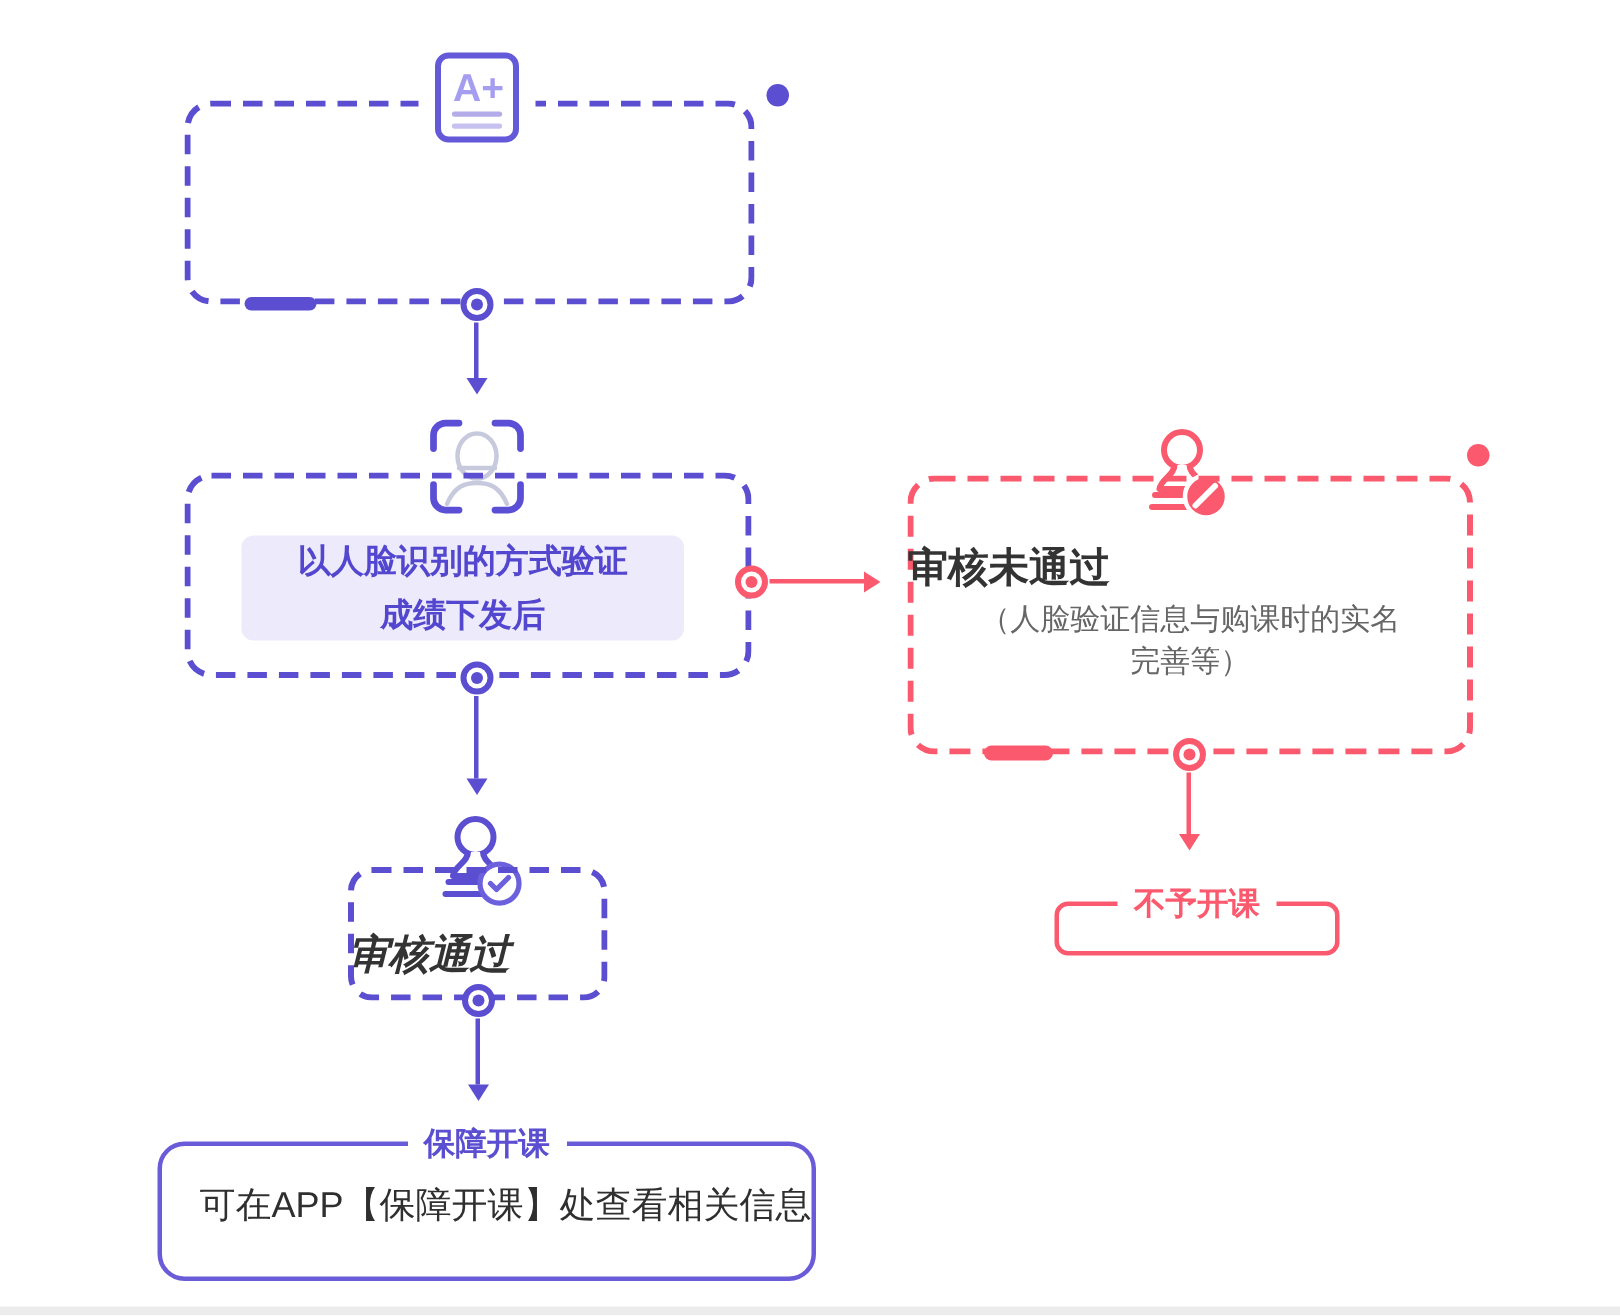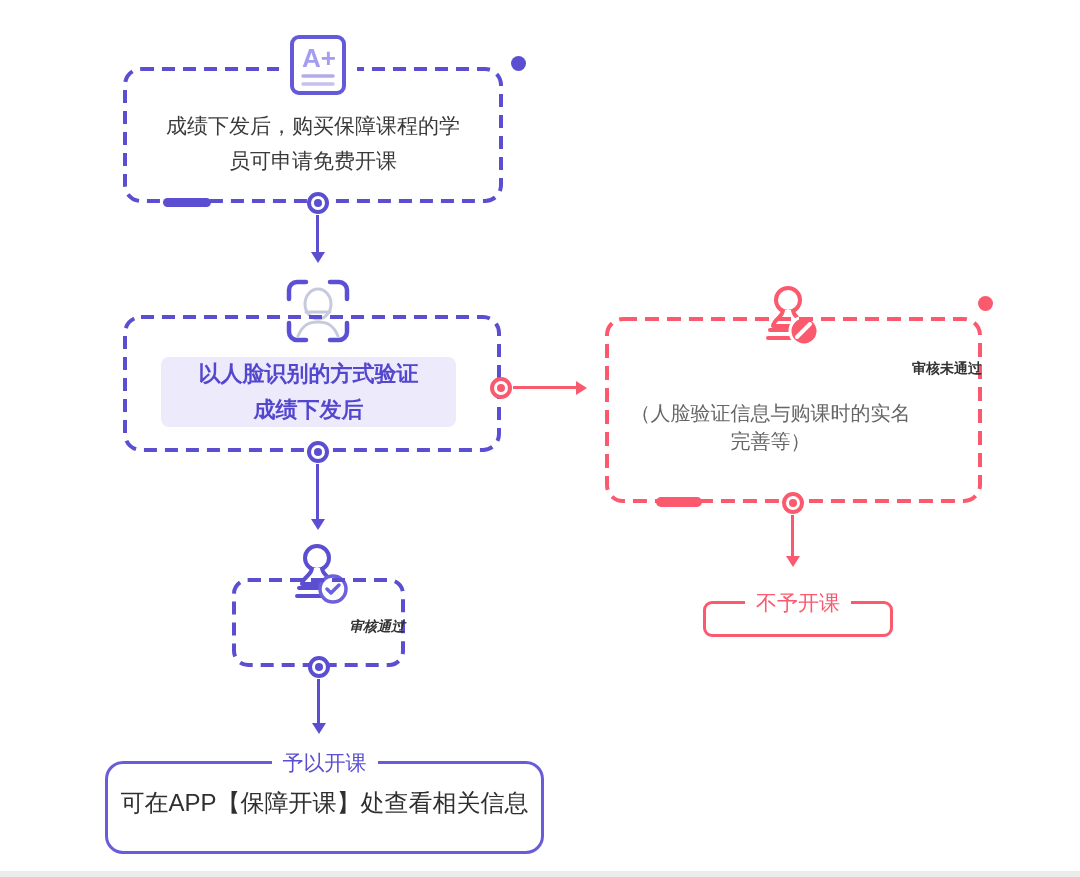--- a/index.html
+++ b/index.html
@@ -37,31 +37,31 @@
              border-right:7px solid transparent;}
   .head-down.purple{border-top:11px solid #5b4ed0;}
   .head-down.red{border-top:11px solid #fb5a6e;}
   .head-right{position:absolute;width:0;height:0;border-top:7px solid transparent;
               border-bottom:7px solid transparent;border-left:11px solid #fb5a6e;}
 
   .node-text{position:absolute;text-align:center;color:#3a3a3a;font-size:21px;line-height:35px;}
   .hl-box{position:absolute;background:#edeafb;border-radius:8px;text-align:center;
           color:#5347cf;font-weight:bold;font-size:22px;line-height:34px;
           display:flex;flex-direction:column;justify-content:center;}
-  .node-title{position:absolute;text-align:right;font-weight:bold;font-size:14px;color:#333333;}
+  .node-title{position:absolute;text-align:left;font-weight:bold;font-size:27px;color:#333333;}
   .node-sub{position:absolute;text-align:center;font-size:20px;line-height:28px;color:#666666;}
 
   .pill{position:absolute;background:#fff;}
   .pill-red{border:3px solid #fb5a6e;border-radius:9px;}
   .pill-purple{border:3px solid #6a5cd8;border-radius:18px;}
   .legend{position:absolute;left:50%;transform:translateX(-50%);white-space:nowrap;
-          background:#fff;padding:0 11px;font-weight:normal;font-size:21px;line-height:26px;}
+          background:#fff;padding:0 11px;font-weight:bold;font-size:21px;line-height:26px;}
   .legend-red{color:#fb5a6e;top:-14px;}
   .legend-purple{color:#5b4ed0;top:-14px;}
-  .pill-content{text-align:center;font-size:24px;color:#2f2f2f;margin-top:23px;}
+  .pill-content{text-align:right;font-size:24px;color:#2f2f2f;margin-top:23px;}
 
   .bottom-strip{position:absolute;left:0;top:871px;width:1080px;height:6px;background:#ececec;}
 </style>
 </head>
 <body>
 
 <div id="stage">
 
   <svg class="frame" style="left:123px;top:67px;" width="380" height="136">
     <rect x="2" y="2" width="376" height="132" rx="16" fill="none" stroke="#5b4ed0" stroke-width="4" stroke-dasharray="13 8"></rect>
@@ -71,24 +71,20 @@
     <svg width="58" height="62" viewBox="0 0 58 62">
       <rect x="3" y="3" width="52" height="56" rx="7" fill="#fff" stroke="#6459d8" stroke-width="4"></rect>
       <text x="13" y="33" font-size="26" font-weight="bold" fill="#a49df0">A+</text>
       <line x1="14" y1="42" x2="44" y2="42" stroke="#b3ace9" stroke-width="3.5" stroke-linecap="round"></line>
       <line x1="14" y1="50" x2="44" y2="50" stroke="#c6c1f0" stroke-width="3.5" stroke-linecap="round"></line>
     </svg>
   </div>
 
   <div class="corner-dot dot-purple" style="left:511px;top:56px;"></div>
 
-  <div class="node-text" style="left:123px;top:108px;width:380px;">
-    <div>成绩下发后，购买保障课程的学</div>
-    <div>员可申请免费开课</div>
-  </div>
 
   <div class="tick tick-purple" style="left:163px;top:198px;width:48px;height:9px;"></div>
 
   <div class="connector purple" style="left:307px;top:192px;">
     <div class="core"></div>
   </div>
 
   <div class="shaft-v shaft-purple" style="left:316px;top:215px;height:37px;"></div>
   <div class="head-down purple" style="left:311px;top:252px;"></div>
 
@@ -138,21 +134,21 @@
   </div>
 
   <svg class="frame" style="left:605px;top:317px;" width="377" height="186">
     <rect x="2" y="2" width="373" height="182" rx="16" fill="none" stroke="#fb5a6e" stroke-width="4" stroke-dasharray="14 8"></rect>
   </svg>
 
   <div class="corner-dot dot-red" style="left:978px;top:296px;"></div>
 
   <div class="node-title" style="left:605px;top:360px;width:377px;">审核未通过</div>
 
-  <div class="node-sub" style="left:582px;top:399px;width:377px;">
+  <div class="node-sub" style="left:605px;top:399px;width:377px;">
     <div>（人脸验证信息与购课时的实名</div>
     <div>完善等）</div>
   </div>
 
   <div class="tick tick-red" style="left:656px;top:497px;width:46px;height:10px;"></div>
 
   <div class="connector red" style="left:782px;top:492px;">
     <div class="core"></div>
   </div>
 
@@ -181,19 +177,19 @@
   <div class="node-title" style="left:232px;top:618px;width:173px;font-style:italic;">审核通过</div>
 
   <div class="connector purple" style="left:308px;top:656px;">
     <div class="core"></div>
   </div>
 
   <div class="shaft-v shaft-purple" style="left:317px;top:679px;height:44px;"></div>
   <div class="head-down purple" style="left:312px;top:723px;"></div>
 
   <div class="pill pill-purple" style="left:105px;top:761px;width:433px;height:87px;">
-    <span class="legend legend-purple">予以开课</span>
+    <span class="legend legend-purple">保障开课</span>
     <div class="pill-content">可在APP【保障开课】处查看相关信息</div>
   </div>
 
   <div class="bottom-strip"></div>
 
 </div>
 
 </body></html>

